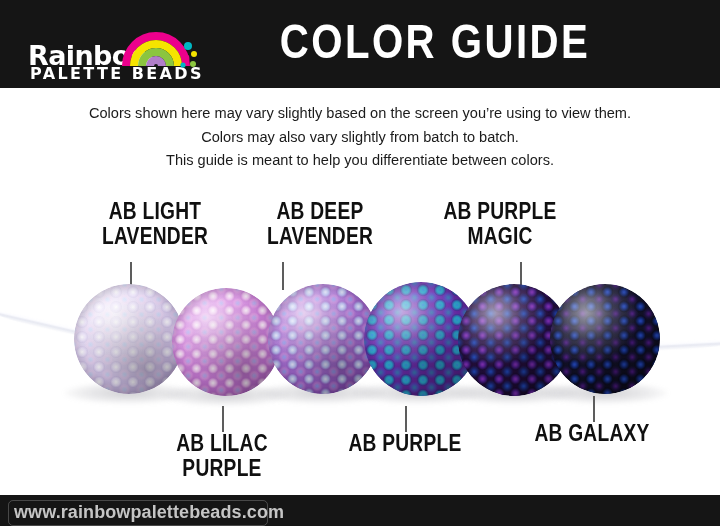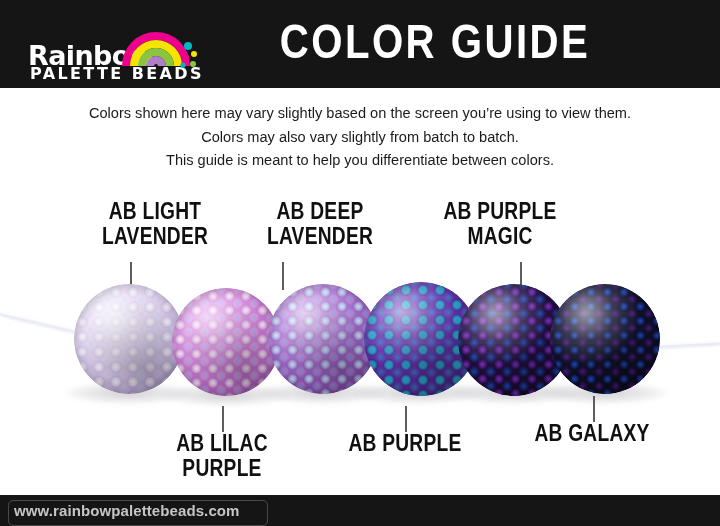--- a/index.html
+++ b/index.html
@@ -174,21 +174,21 @@
     position: absolute;
     left: 0; top: 495px;
     width: 720px; height: 31px;
     background: #151515;
   }
 
   .footer-url {
     position: absolute;
     left: 14px; top: 7px;
     color: #d4d4d4;
-    font-size: 15px;
+    font-size: 18px;
     font-weight: bold;
     letter-spacing: 0.1px;
     font-family: "Liberation Sans", sans-serif;
     opacity: 0.92;
   }
 
   .footer-box {
     position: absolute;
     left: 8px; top: 500px;
     width: 260px; height: 26px;

